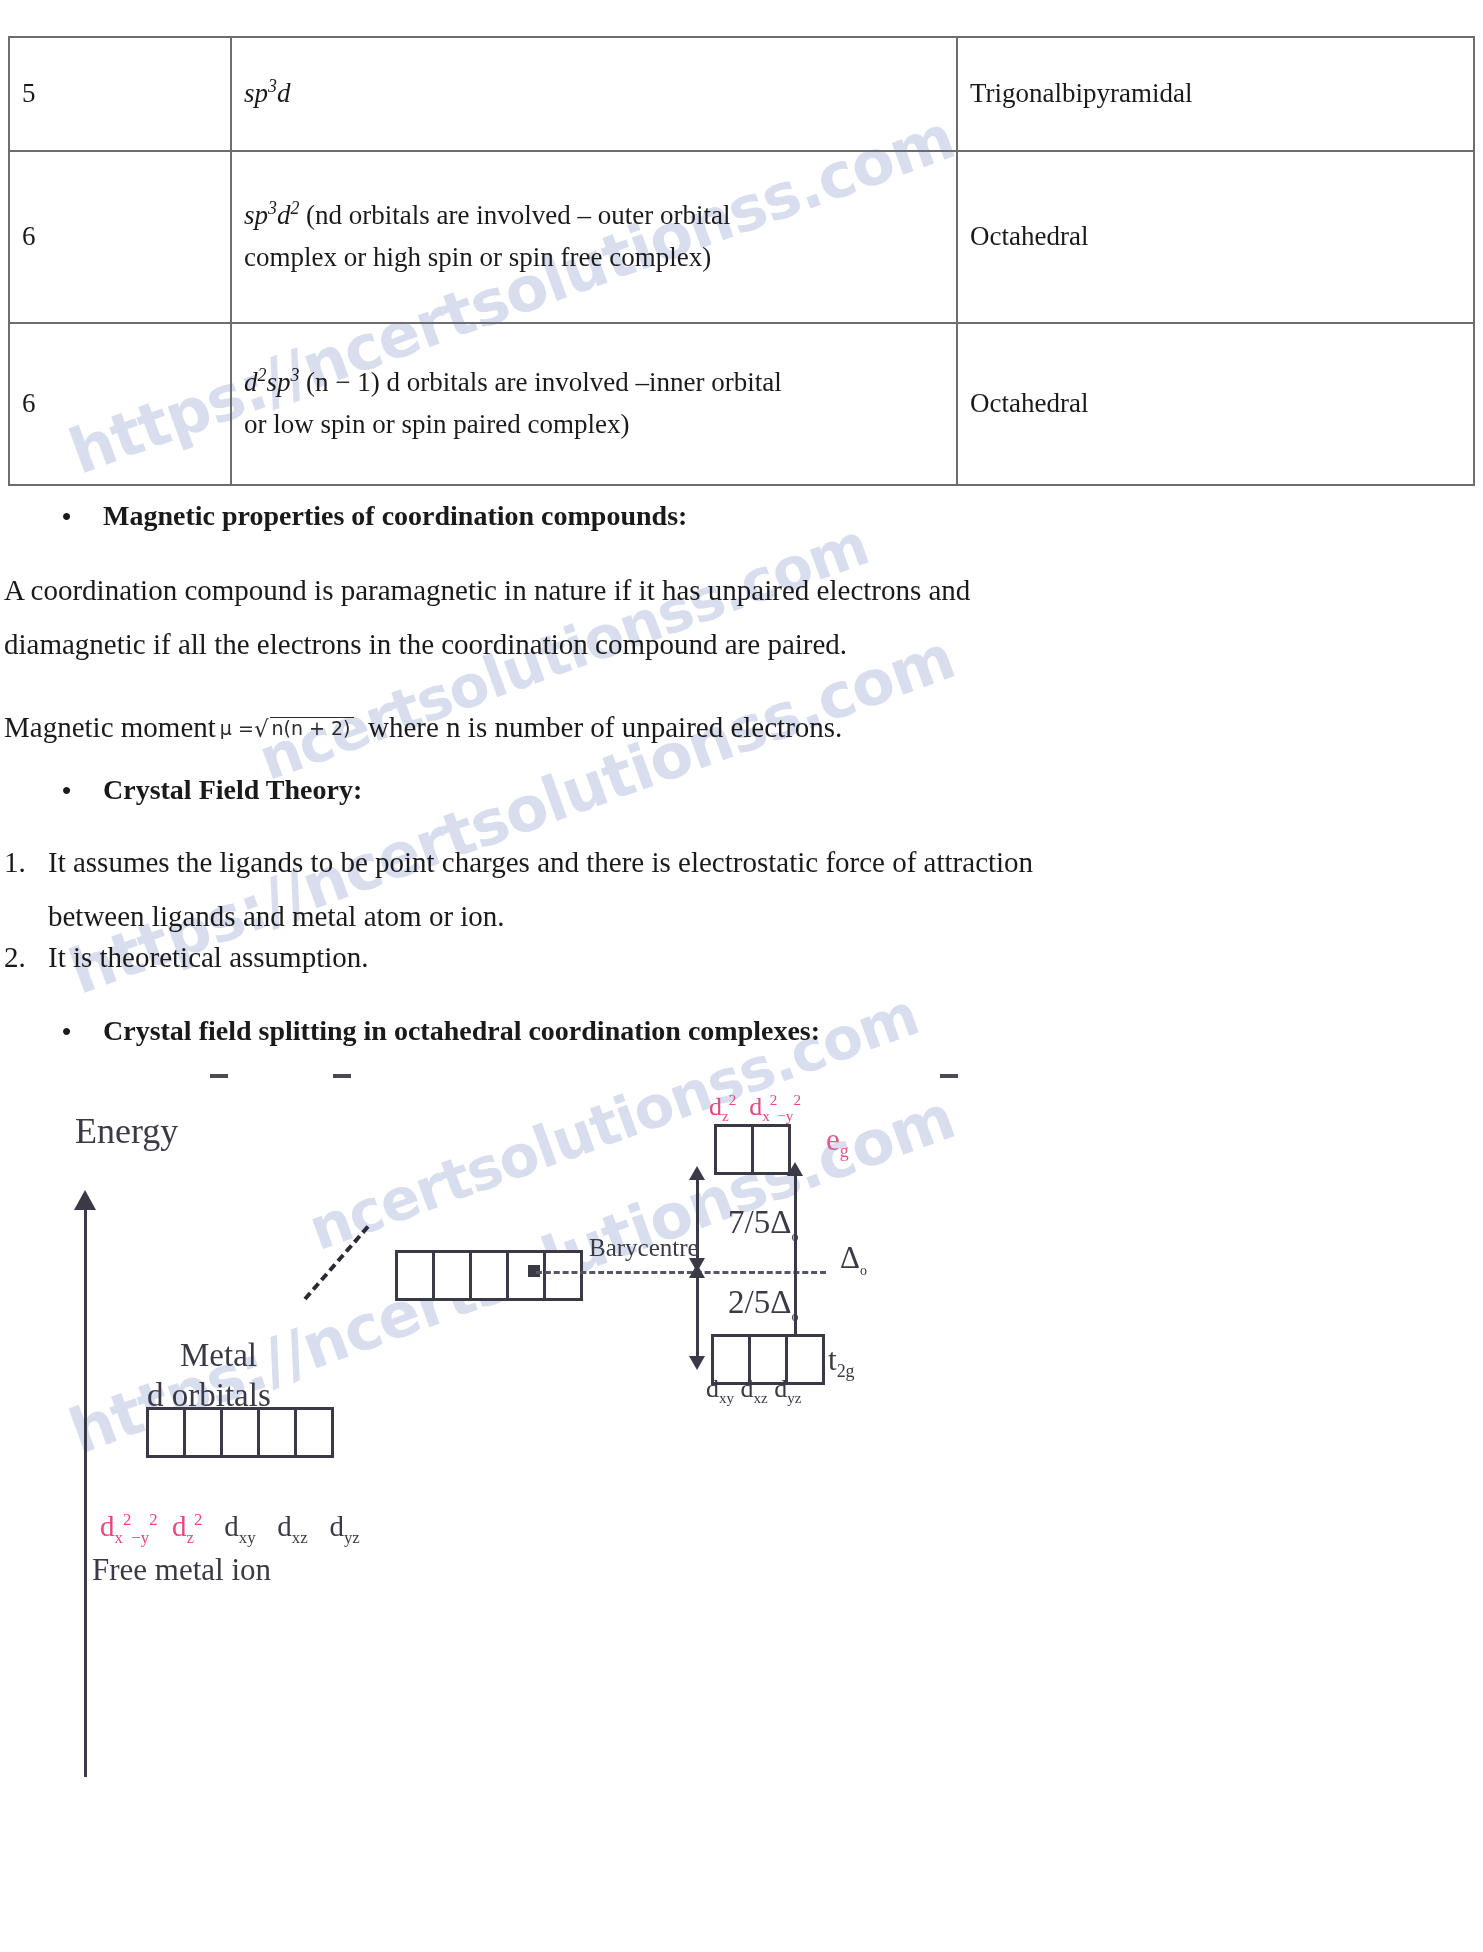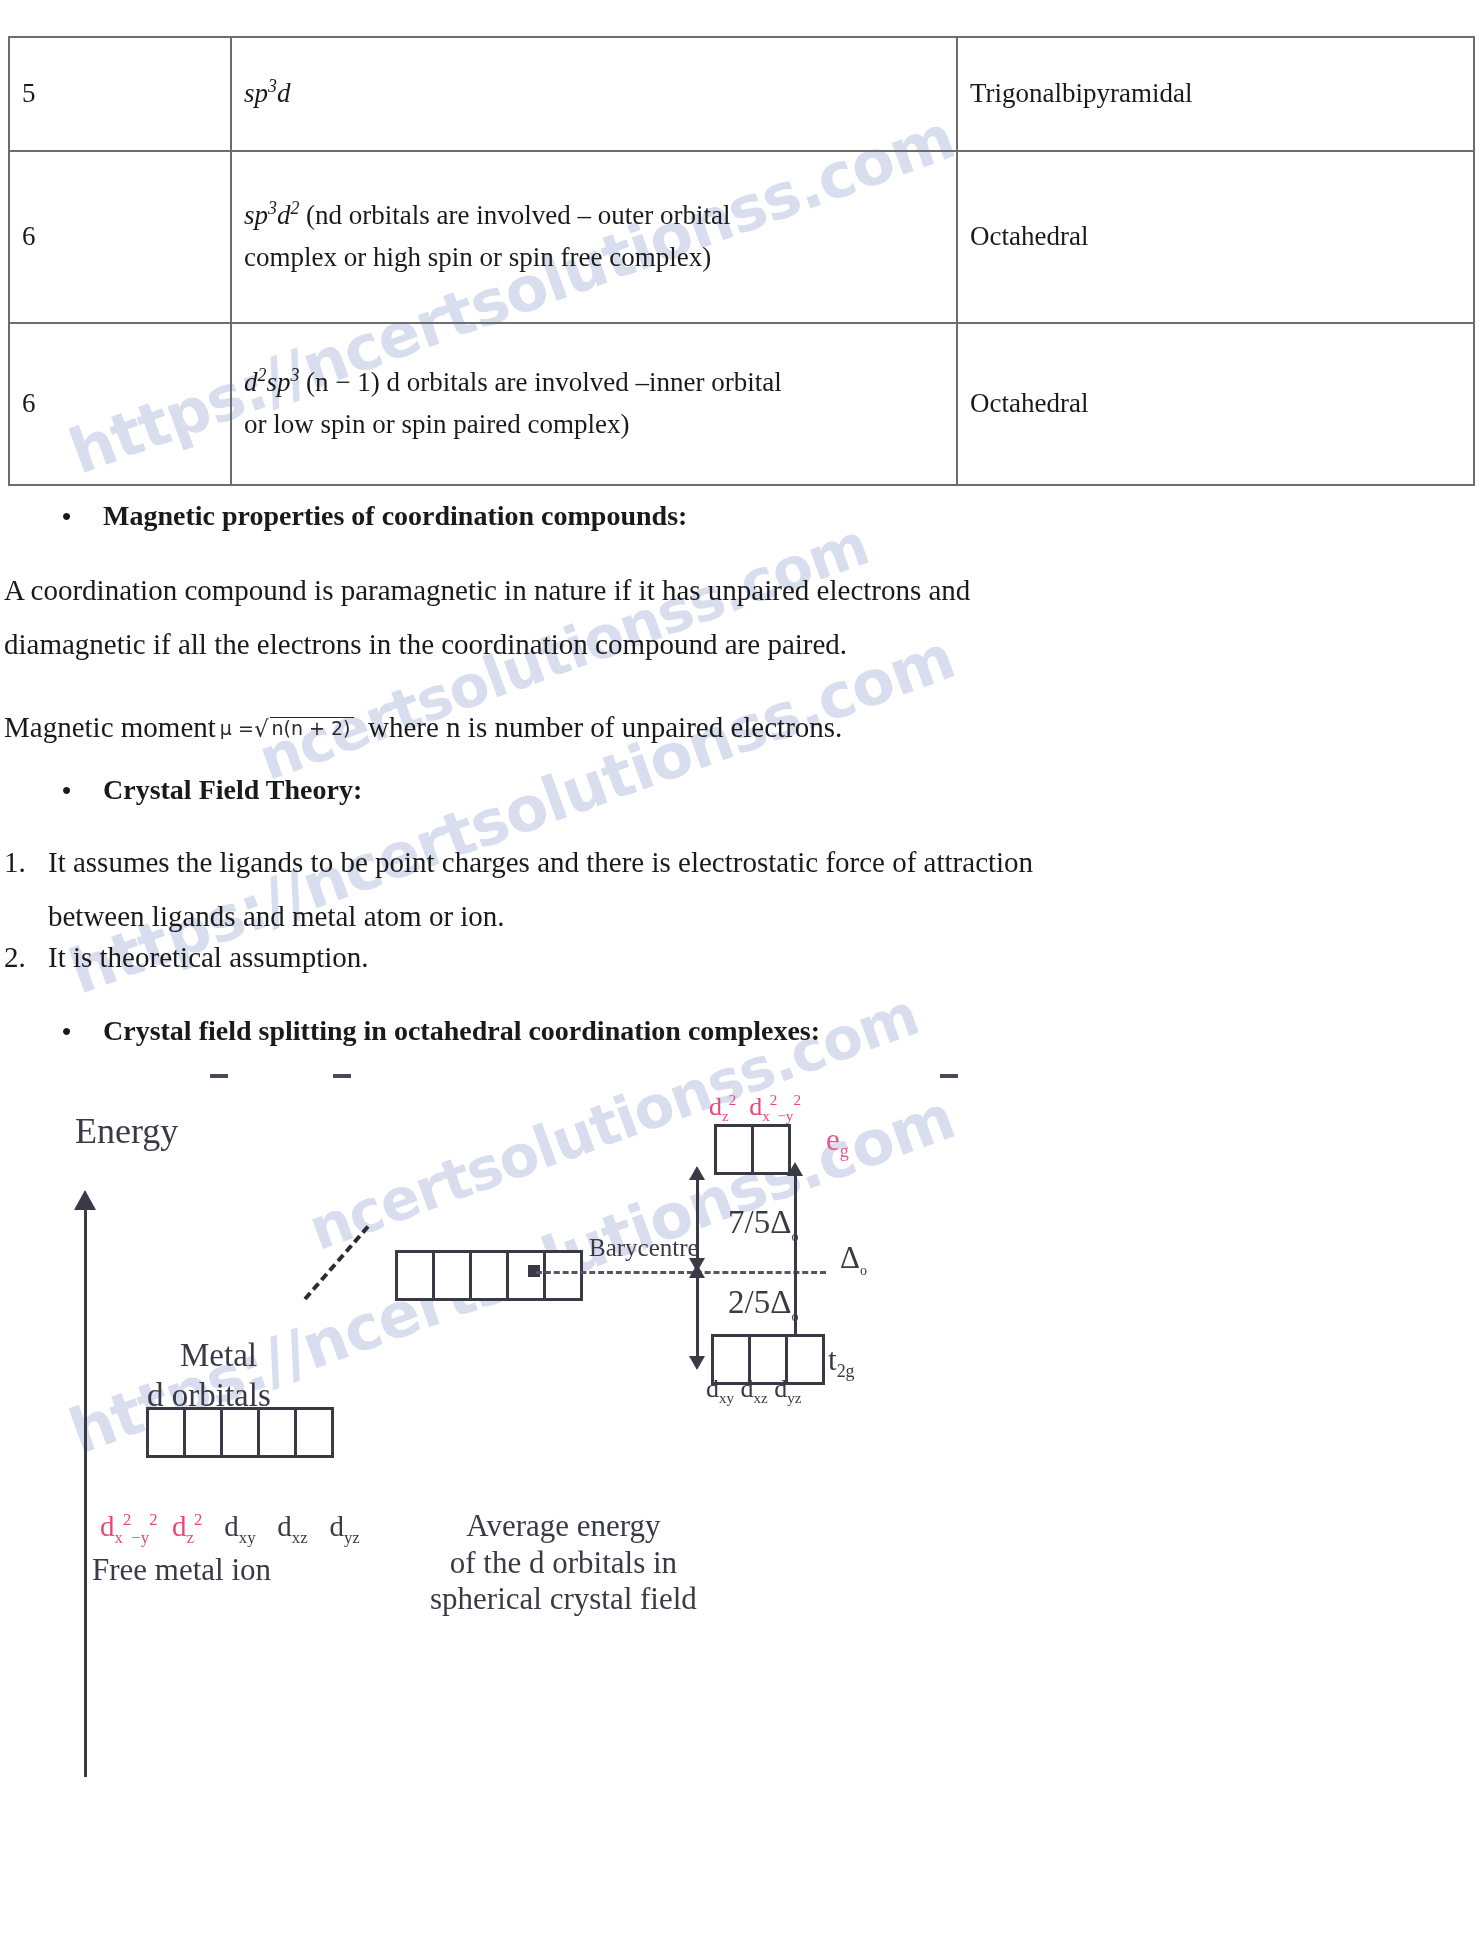--- a/index.html
+++ b/index.html
@@ -390,20 +390,15 @@
   <div class="orb-labels">
     <span class="pink">d<span class="sub">x</span><span class="sup2">2</span><span class="sub">−y</span><span class="sup2">2</span></span>
     <span class="pink">&nbsp;d<span class="sub">z</span><span class="sup2">2</span></span>
     <span>&nbsp;&nbsp;d<span class="sub">xy</span></span>
     <span>&nbsp;&nbsp;d<span class="sub">xz</span></span>
     <span>&nbsp;&nbsp;d<span class="sub">yz</span></span>
   </div>
 
   <div class="caption cap-free">Free metal ion</div>
 
-  <div class="caption cap-avg">
-    <div>Average energy</div>
-    <div>of the d orbitals in</div>
-    <div>spherical crystal field</div>
-  </div>
 
 
 </div>
 
 </body></html>

